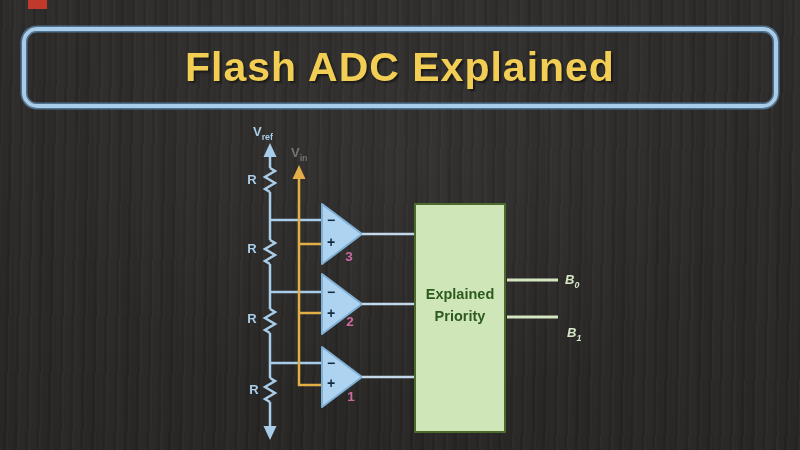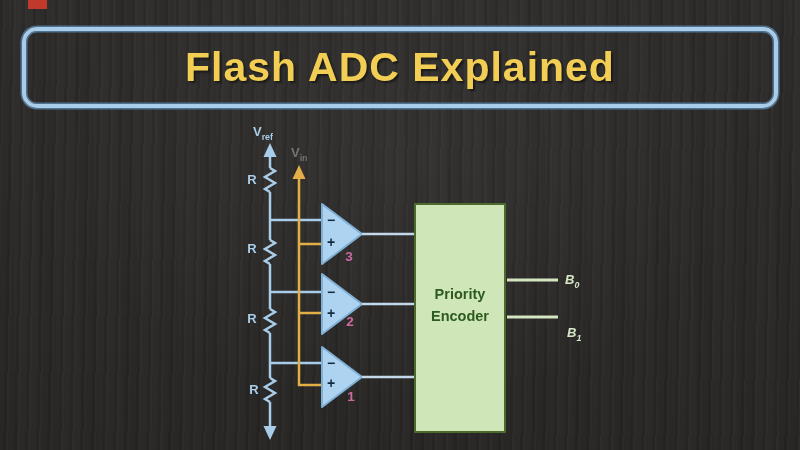--- a/index.html
+++ b/index.html
@@ -98,22 +98,22 @@
   </g>
 
   <g stroke="#d4e5c2" stroke-width="3">
     <line x1="507" y1="280" x2="558" y2="280"></line>
     <line x1="507" y1="317" x2="558" y2="317"></line>
   </g>
 </svg>
 
 <div id="encoder-box" class="abs">
   <div id="encoder-text">
+    <div>Explained</div>
     <div>Priority</div>
-    <div>Encoder</div>
   </div>
 </div>
 
 <span class="lbl c-blue vlabel" style="left:253px;top:125px;"><span>V</span><sub>ref</sub></span>
 <span class="lbl c-yellow vlabel" style="left:291px;top:146px;"><span>V</span><sub>in</sub></span>
 
 <span class="lbl c-blue r-label" style="left:246px;top:173px;">R</span>
 <span class="lbl c-blue r-label" style="left:246px;top:242px;">R</span>
 <span class="lbl c-blue r-label" style="left:246px;top:312px;">R</span>
 <span class="lbl c-blue r-label" style="left:248px;top:383px;">R</span>

